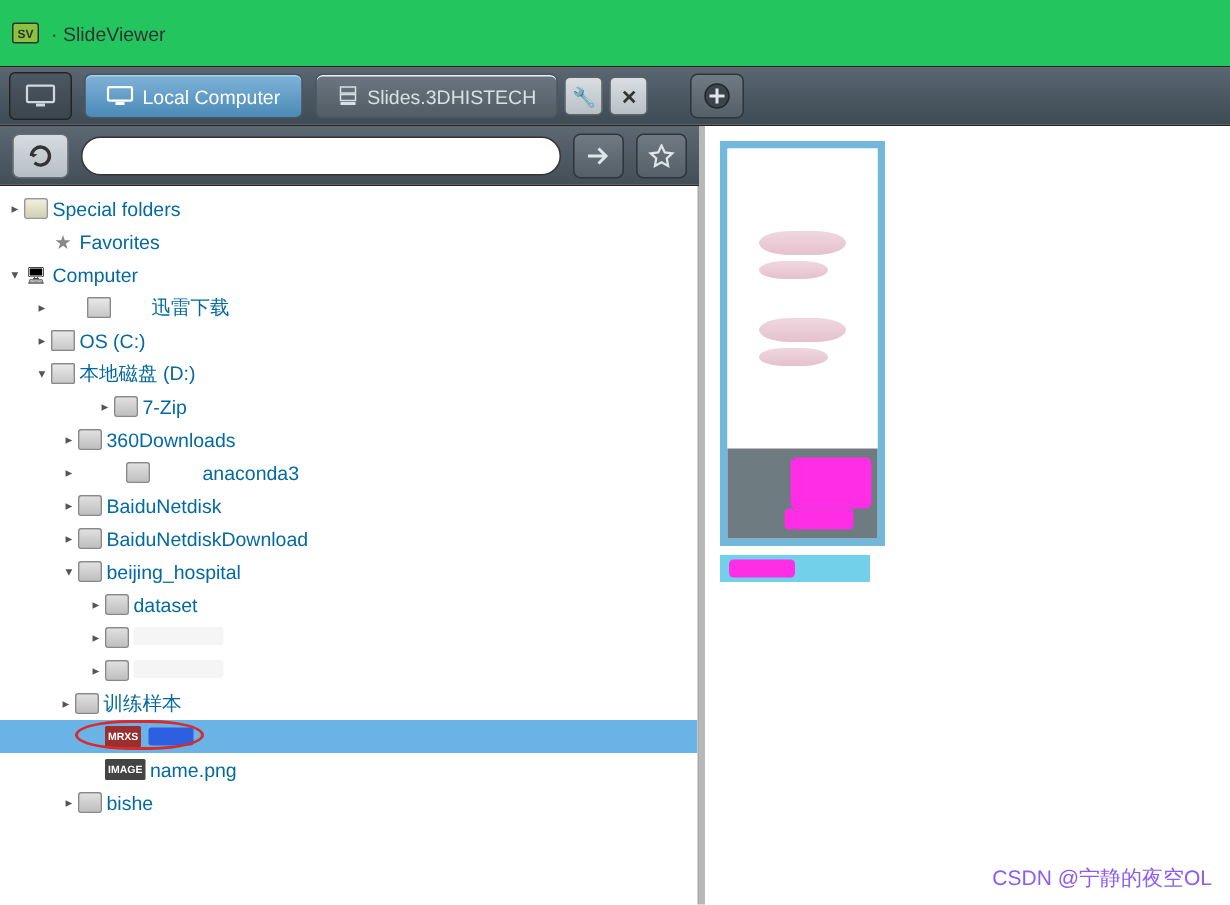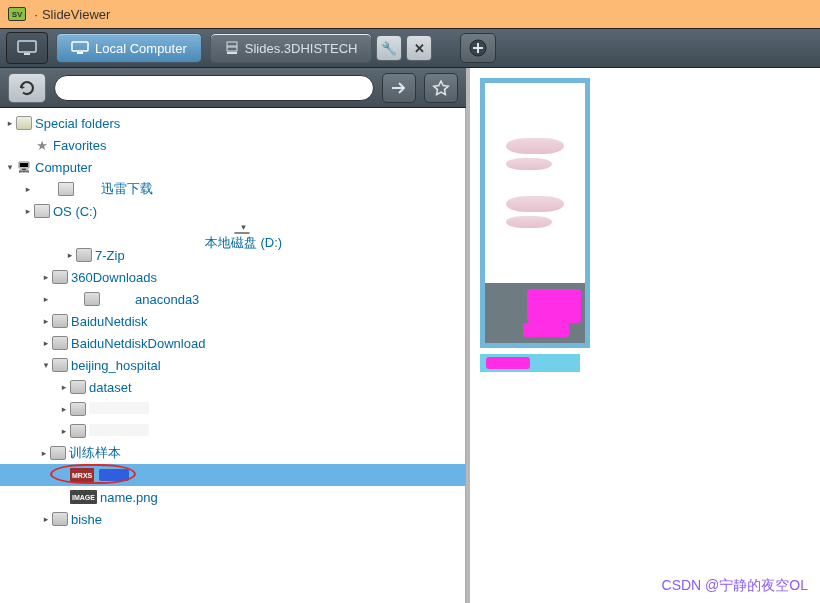--- a/index.html
+++ b/index.html
@@ -1,18 +1,18 @@
 <!DOCTYPE html>
 <html><head>
 <meta charset="utf-8">
 <style>
 * { margin:0; padding:0; box-sizing:border-box; font-family:"Segoe UI",Arial,sans-serif; font-size:13px; }
 body { width:820px; height:603px; background:#fff; position:relative; overflow:hidden; }
 
-.titlebar { height:28px; display:flex; align-items:center; padding-left:8px; gap:8px; background:#fdba74; }
+.titlebar { height:44px; display:flex; align-items:center; padding-left:8px; gap:8px; background:#22c55e; }
 .app-icon { width:18px; height:14px; background:#8ac33f; border:1px solid #333; border-radius:2px; display:flex; align-items:center; justify-content:center; font-size:8px; font-weight:bold; color:#333; }
 .title-text { color:#333; }
 
 .main-toolbar { height:40px; background:linear-gradient(#5a6772,#3e4a54); display:flex; align-items:center; padding:0 6px; gap:8px; border-top:1px solid #222; border-bottom:1px solid #222; }
 .monitor-btn { width:42px; height:32px; background:linear-gradient(#4c5862,#3a454e); border:1px solid #222; border-radius:4px; display:flex; align-items:center; justify-content:center; }
 .tab-btn { height:30px; padding:0 14px; background:linear-gradient(#c8d4dc,#a8b6c0); border:1px solid #4a5560; border-radius:5px; display:flex; align-items:center; gap:6px; color:#1a2530; box-shadow:inset 0 1px 0 #e8f0f5; }
 .tab-btn.active { background:linear-gradient(#7fb3d8,#4a8ab8); color:#fff; box-shadow:inset 0 1px 0 #a8d0ea; }
 .tab-btn.inactive { background:linear-gradient(#6b7680,#525c65); color:#d8e0e6; }
 .sq-btn { width:26px; height:26px; background:linear-gradient(#d8dee2,#b8c0c6); border:1px solid #5a636a; border-radius:4px; display:flex; align-items:center; justify-content:center; color:#333; font-weight:bold; }
 .plus-btn { width:36px; height:30px; background:linear-gradient(#6f7a82,#555f67); border:1px solid #2e363d; border-radius:5px; display:flex; align-items:center; justify-content:center; }
@@ -148,21 +148,21 @@
         <div class="tree-row" style="padding-left: 22px; position: relative; gap: 24px;">
           <span class="caret closed"></span>
           <span class="ticon drive"></span>
           <span class="tree-label">迅雷下载</span>
         </div>
         <div class="tree-row" style="padding-left: 22px; position: relative;">
           <span class="caret closed"></span>
           <span class="ticon drive"></span>
           <span class="tree-label">OS (C:)</span>
         </div>
-        <div class="tree-row" style="padding-left: 22px; position: relative; flex-direction: column;">
+        <div class="tree-row" style="padding-left: 22px; position: relative;">
           <span class="caret open"></span>
           <span class="ticon drive"></span>
           <span class="tree-label">本地磁盘 (D:)</span>
         </div>
         <div class="tree-row" style="padding-left: 64px; position: relative;">
           <span class="caret closed"></span>
           <span class="ticon folder"></span>
           <span class="tree-label">7-Zip</span>
         </div>
         <div class="tree-row" style="padding-left: 40px; position: relative;">

